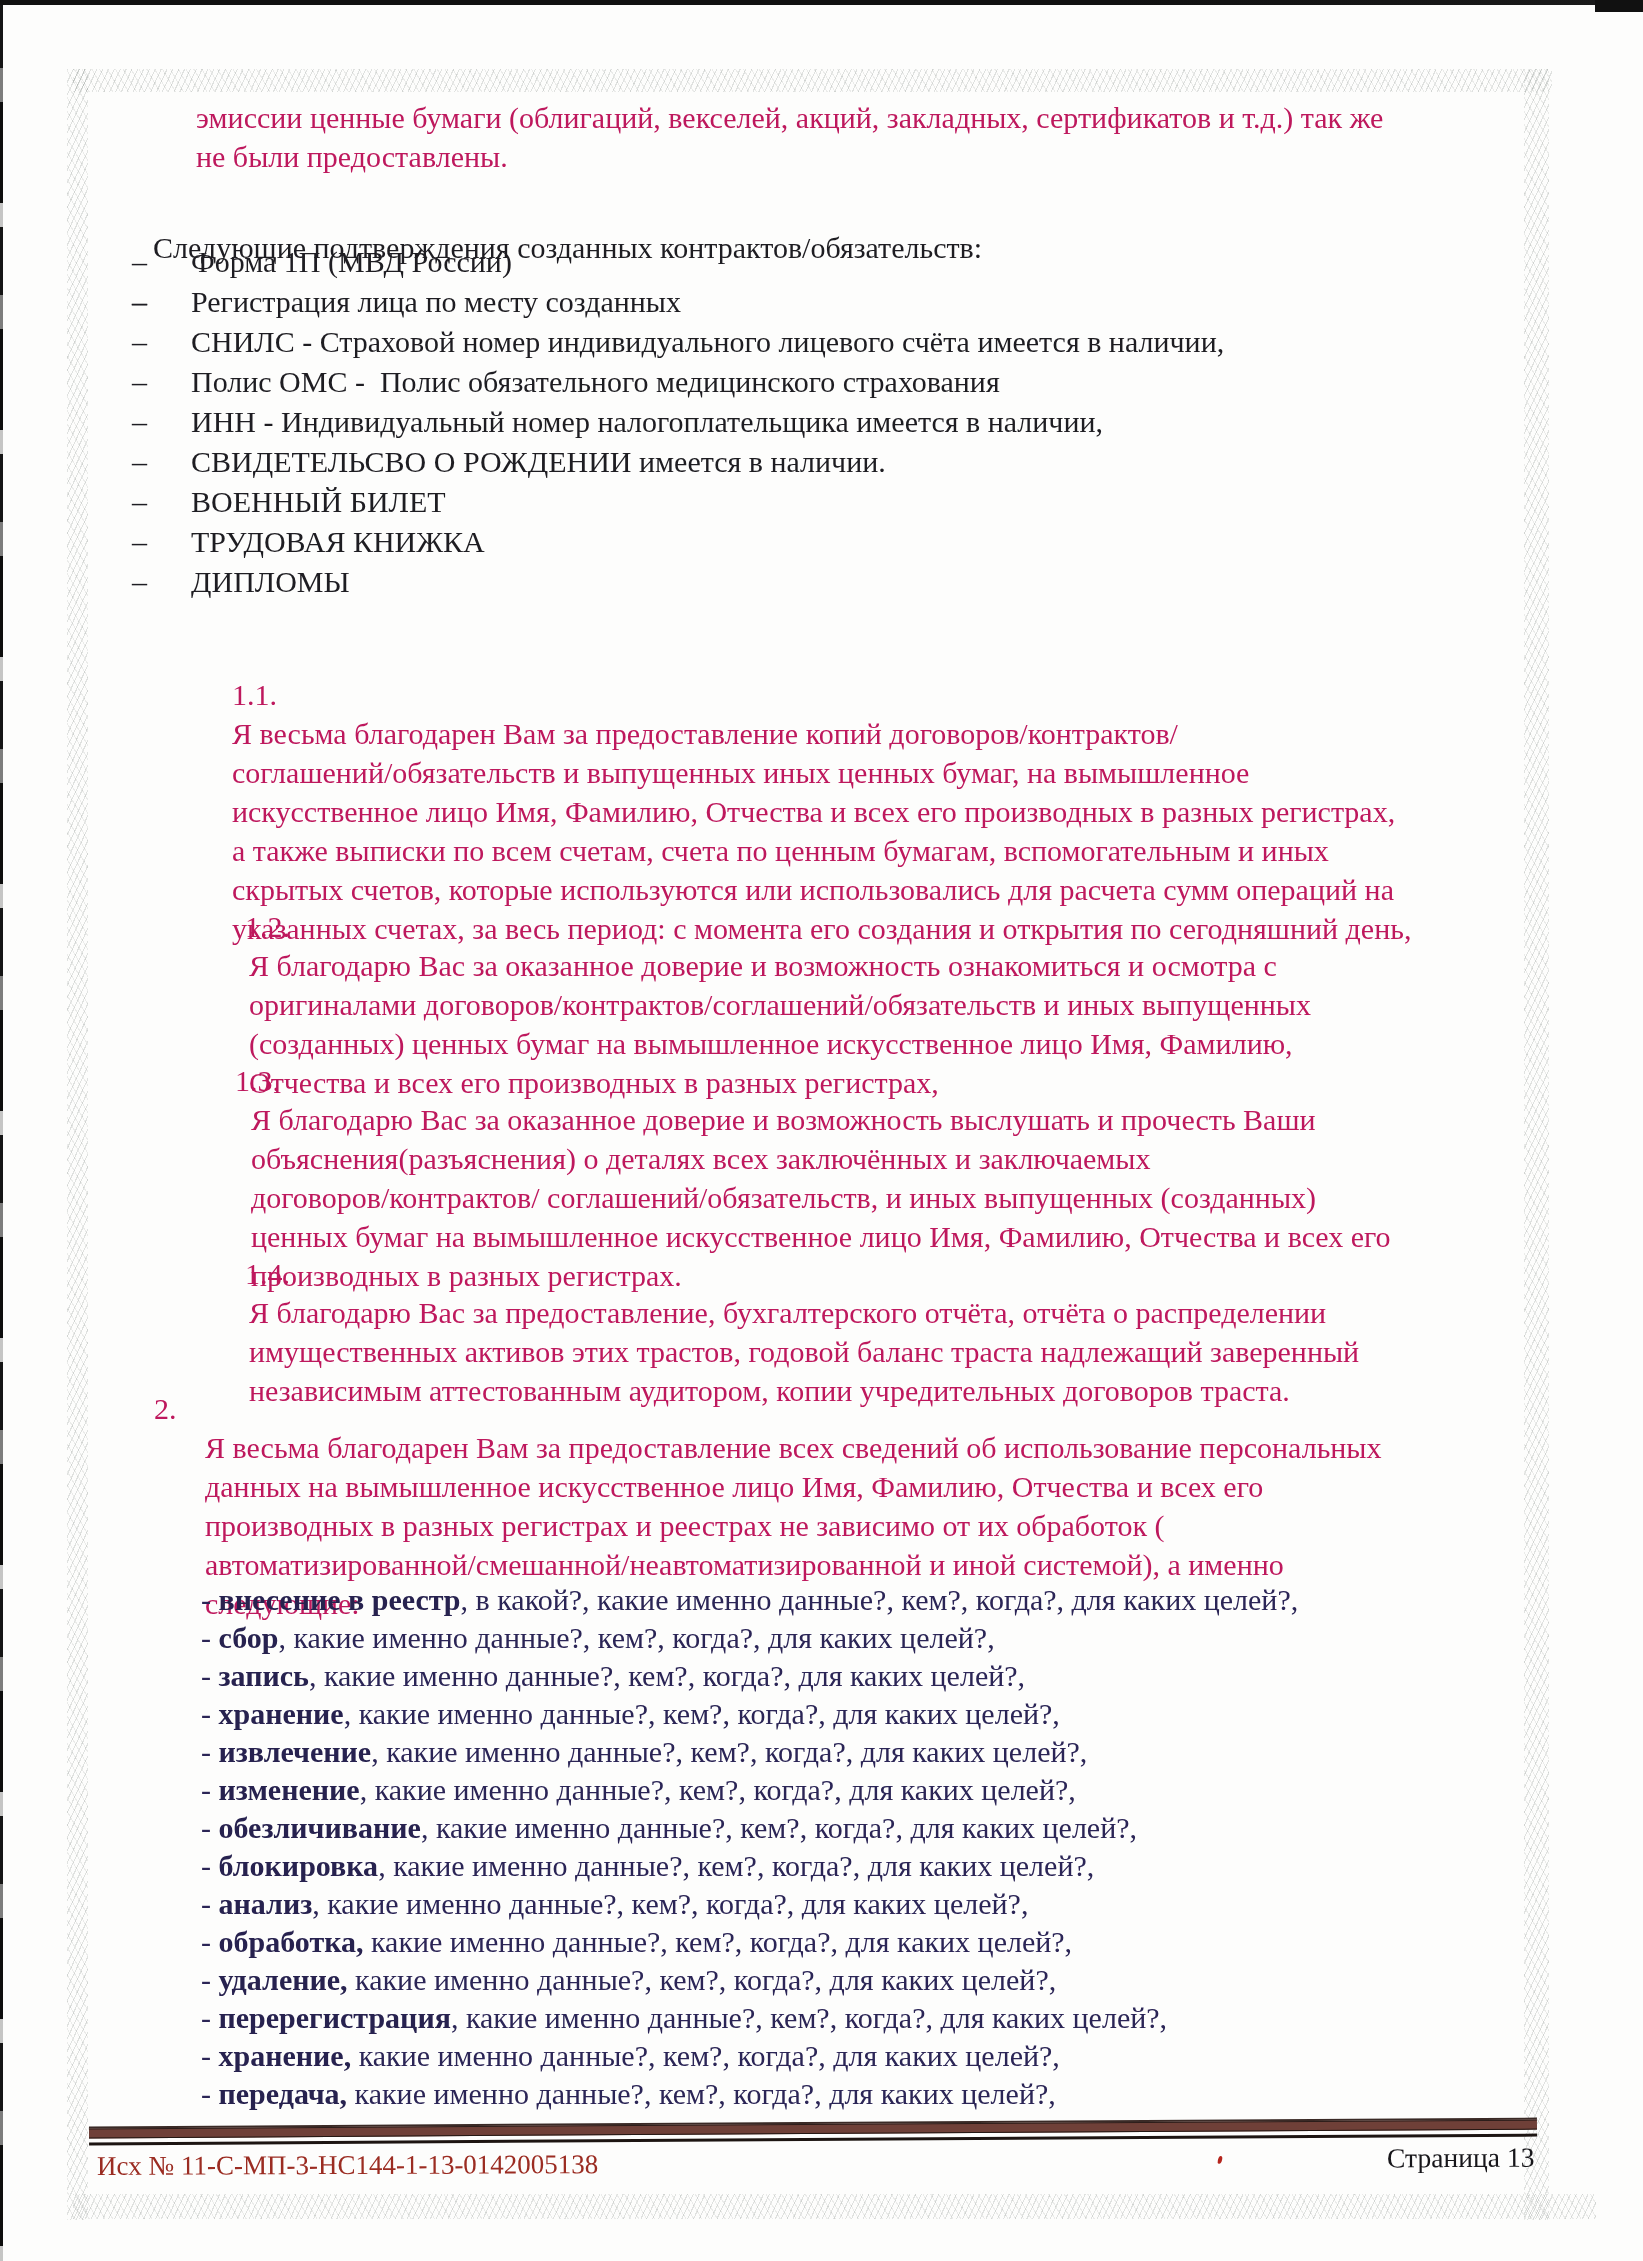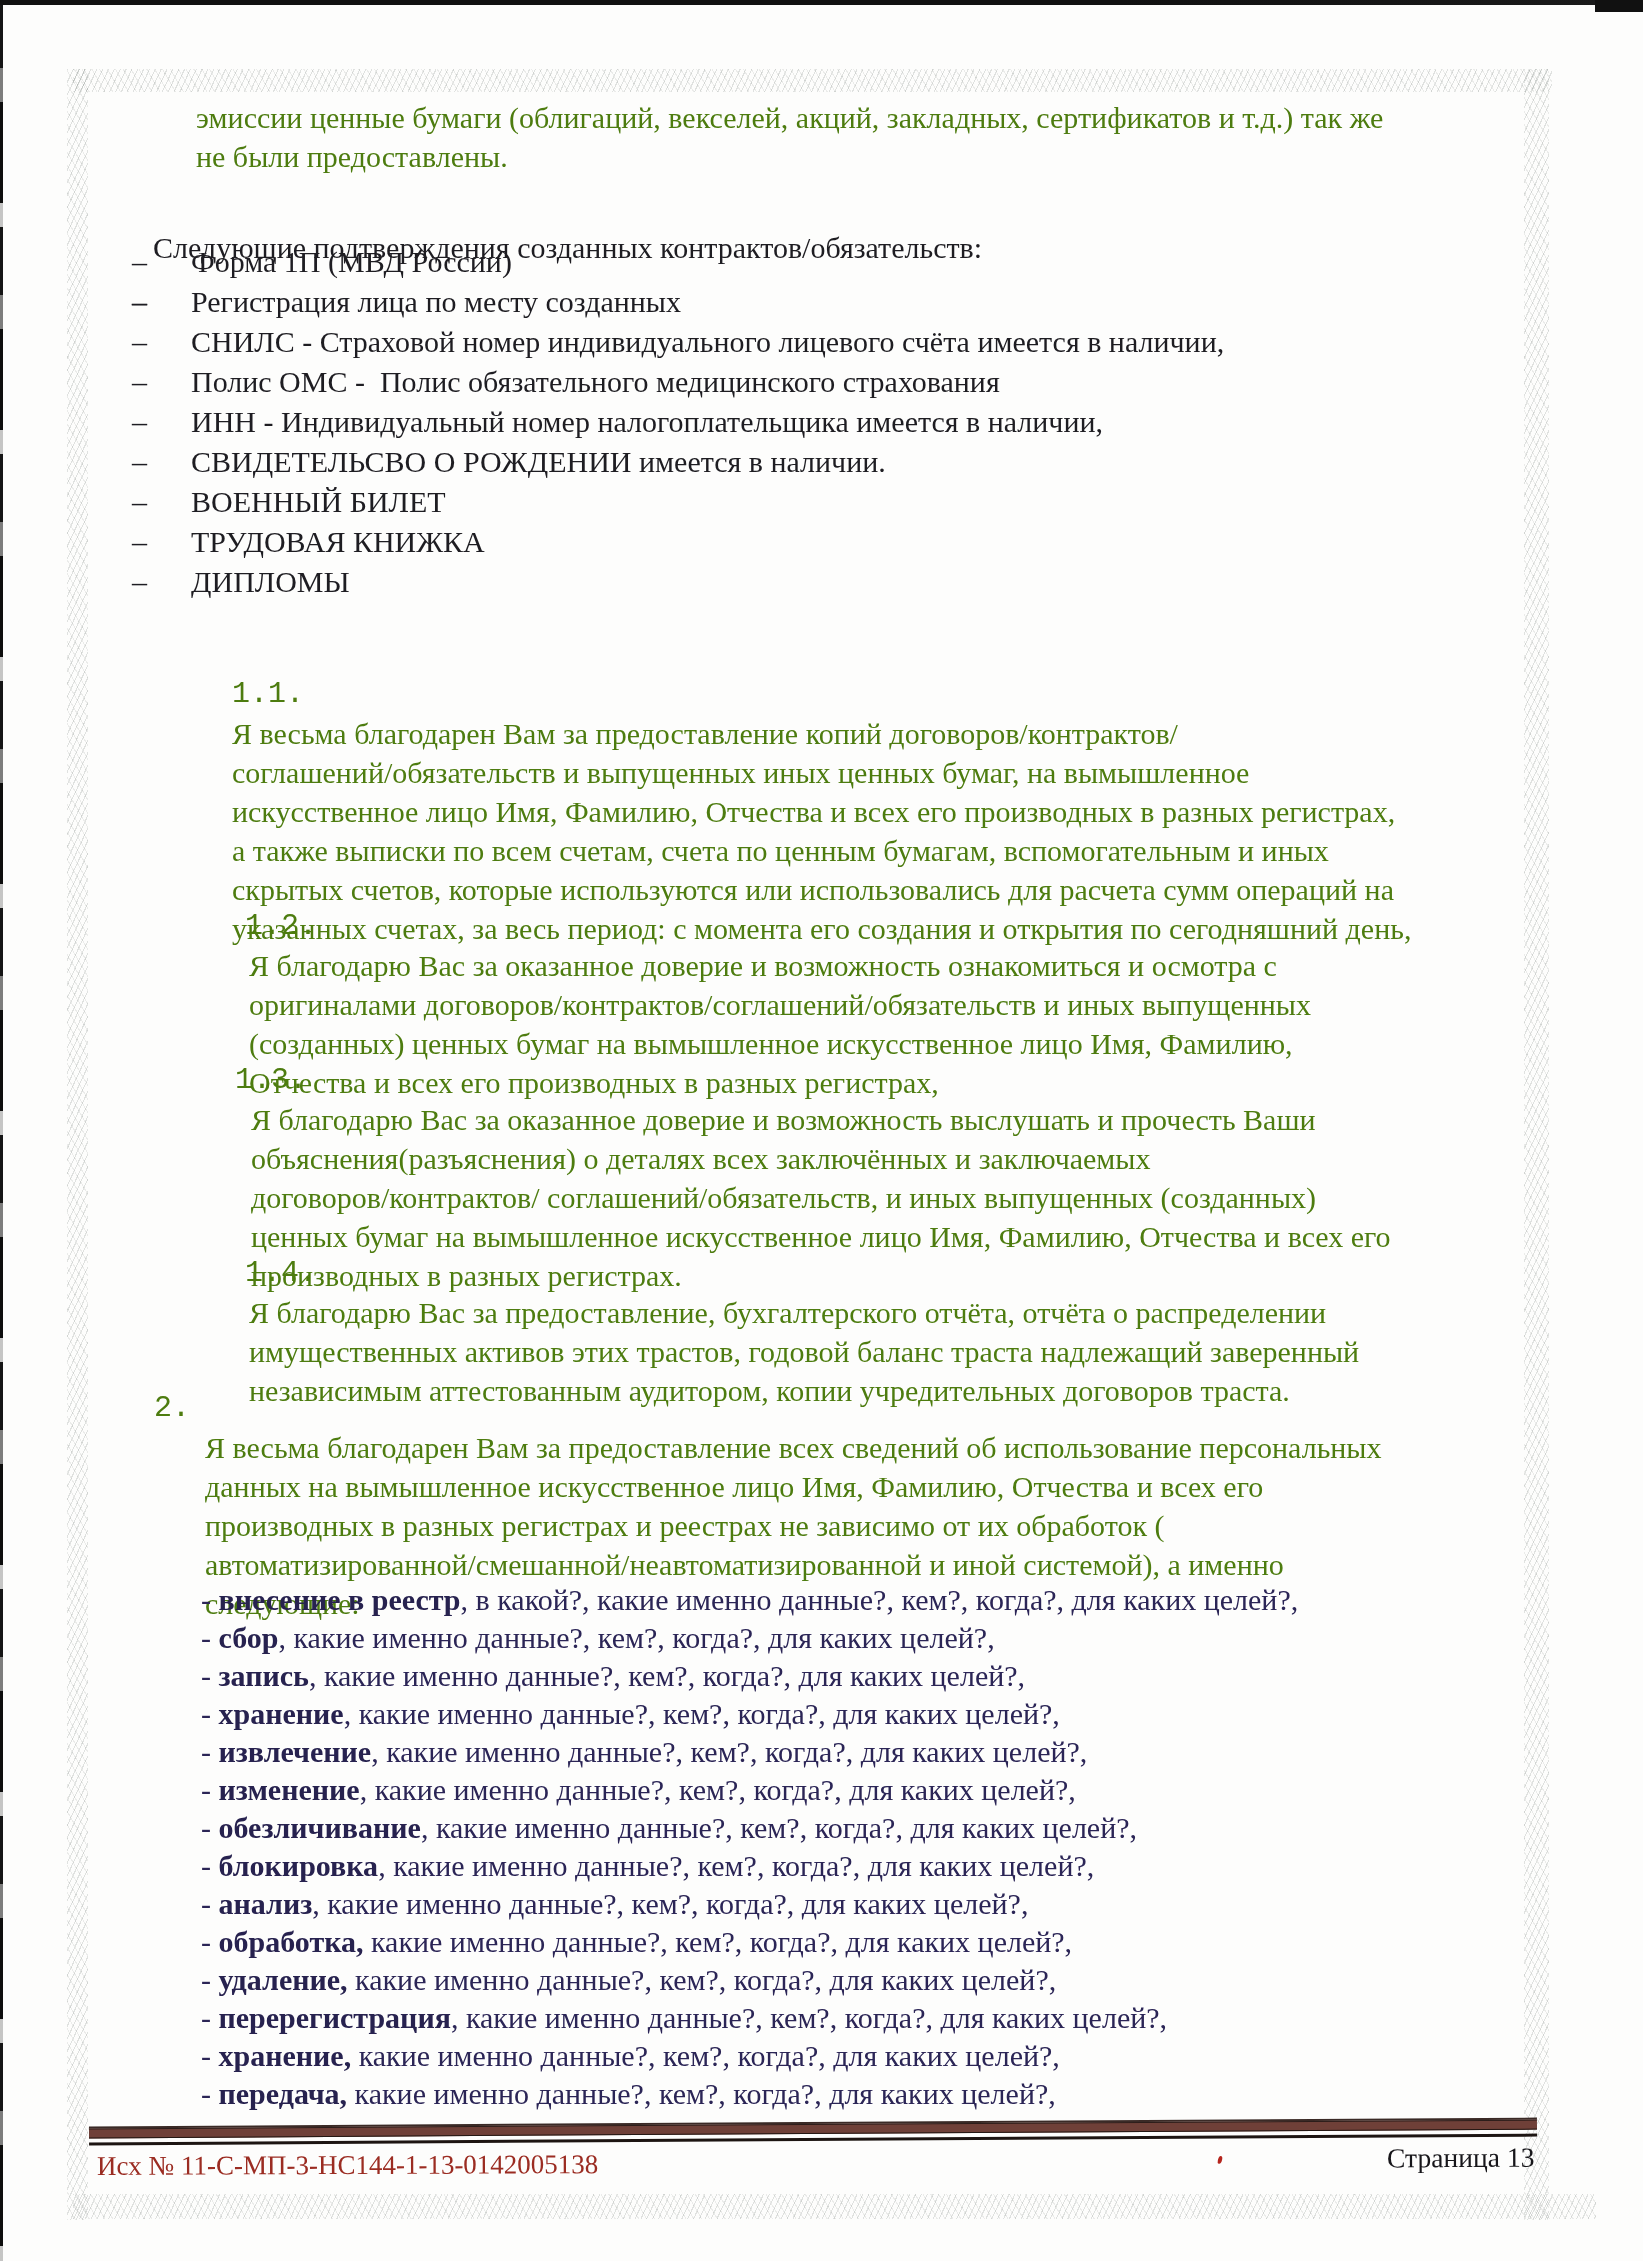--- a/index.html
+++ b/index.html
@@ -30,38 +30,38 @@
     position:absolute;
     background-image:
       repeating-linear-gradient(115deg, rgba(105,115,110,.20) 0 1px, transparent 1px 5.3px),
       repeating-linear-gradient(60deg, rgba(125,130,125,.14) 0 1px, transparent 1px 6.8px);
   }
   .speckle.top{left:73px;top:69px;width:1479px;height:23px;}
   .speckle.bottom{left:73px;top:2194px;width:1523px;height:25px;}
   .speckle.left{left:67px;top:69px;width:21px;height:2151px;}
   .speckle.right{left:1524px;top:69px;width:25px;height:2151px;}
   
-  .ink{color:#4d7c0f;}
+  .ink{color:#be185d;}
   .blacktext{color:#1e1d22;}
   .block{
     position:absolute;
     font-size:30px;
     white-space:pre-line;
   }
   #intro{left:196px;top:98px;width:1354px;line-height:39px;}
   #conf-heading{left:153px;top:203px;width:1402px;line-height:40px;margin-top:25px;}
   .conf-list{position:absolute;left:132px;top:242px;width:1431px;}
   .conf-row{
     position:relative;
     font-size:30px;line-height:40px;color:#1e1d22;
     padding-left:59px;white-space:pre;
   }
   .conf-dash{position:absolute;left:0;top:0;}
   .numbered{line-height:39px;}
-  .numbered .num{position:absolute;top:0;font-family:Liberation Mono, monospace;}
+  .numbered .num{position:absolute;top:0;}
   #item-1-1{left:0;top:675px;width:1542px;padding-left:232px;text-indent:54px;box-sizing:border-box;}
   #item-1-1 .num{left:178px;}
   #item-1-2{left:0;top:907px;width:1542px;padding-left:249px;text-indent:44px;box-sizing:border-box;}
   #item-1-2 .num{left:201px;}
   #item-1-3{left:0;top:1061px;width:1552px;padding-left:251px;text-indent:42px;box-sizing:border-box;}
   #item-1-3 .num{left:193px;text-align:center;}
   #item-1-4{left:0;top:1254px;width:1542px;padding-left:249px;text-indent:44px;box-sizing:border-box;}
   #item-1-4 .num{left:201px;}
   #item-2{left:0;top:1389px;width:1562px;padding-left:205px;text-indent:0;box-sizing:border-box;}
   #item-2 .num{left:154px;}

